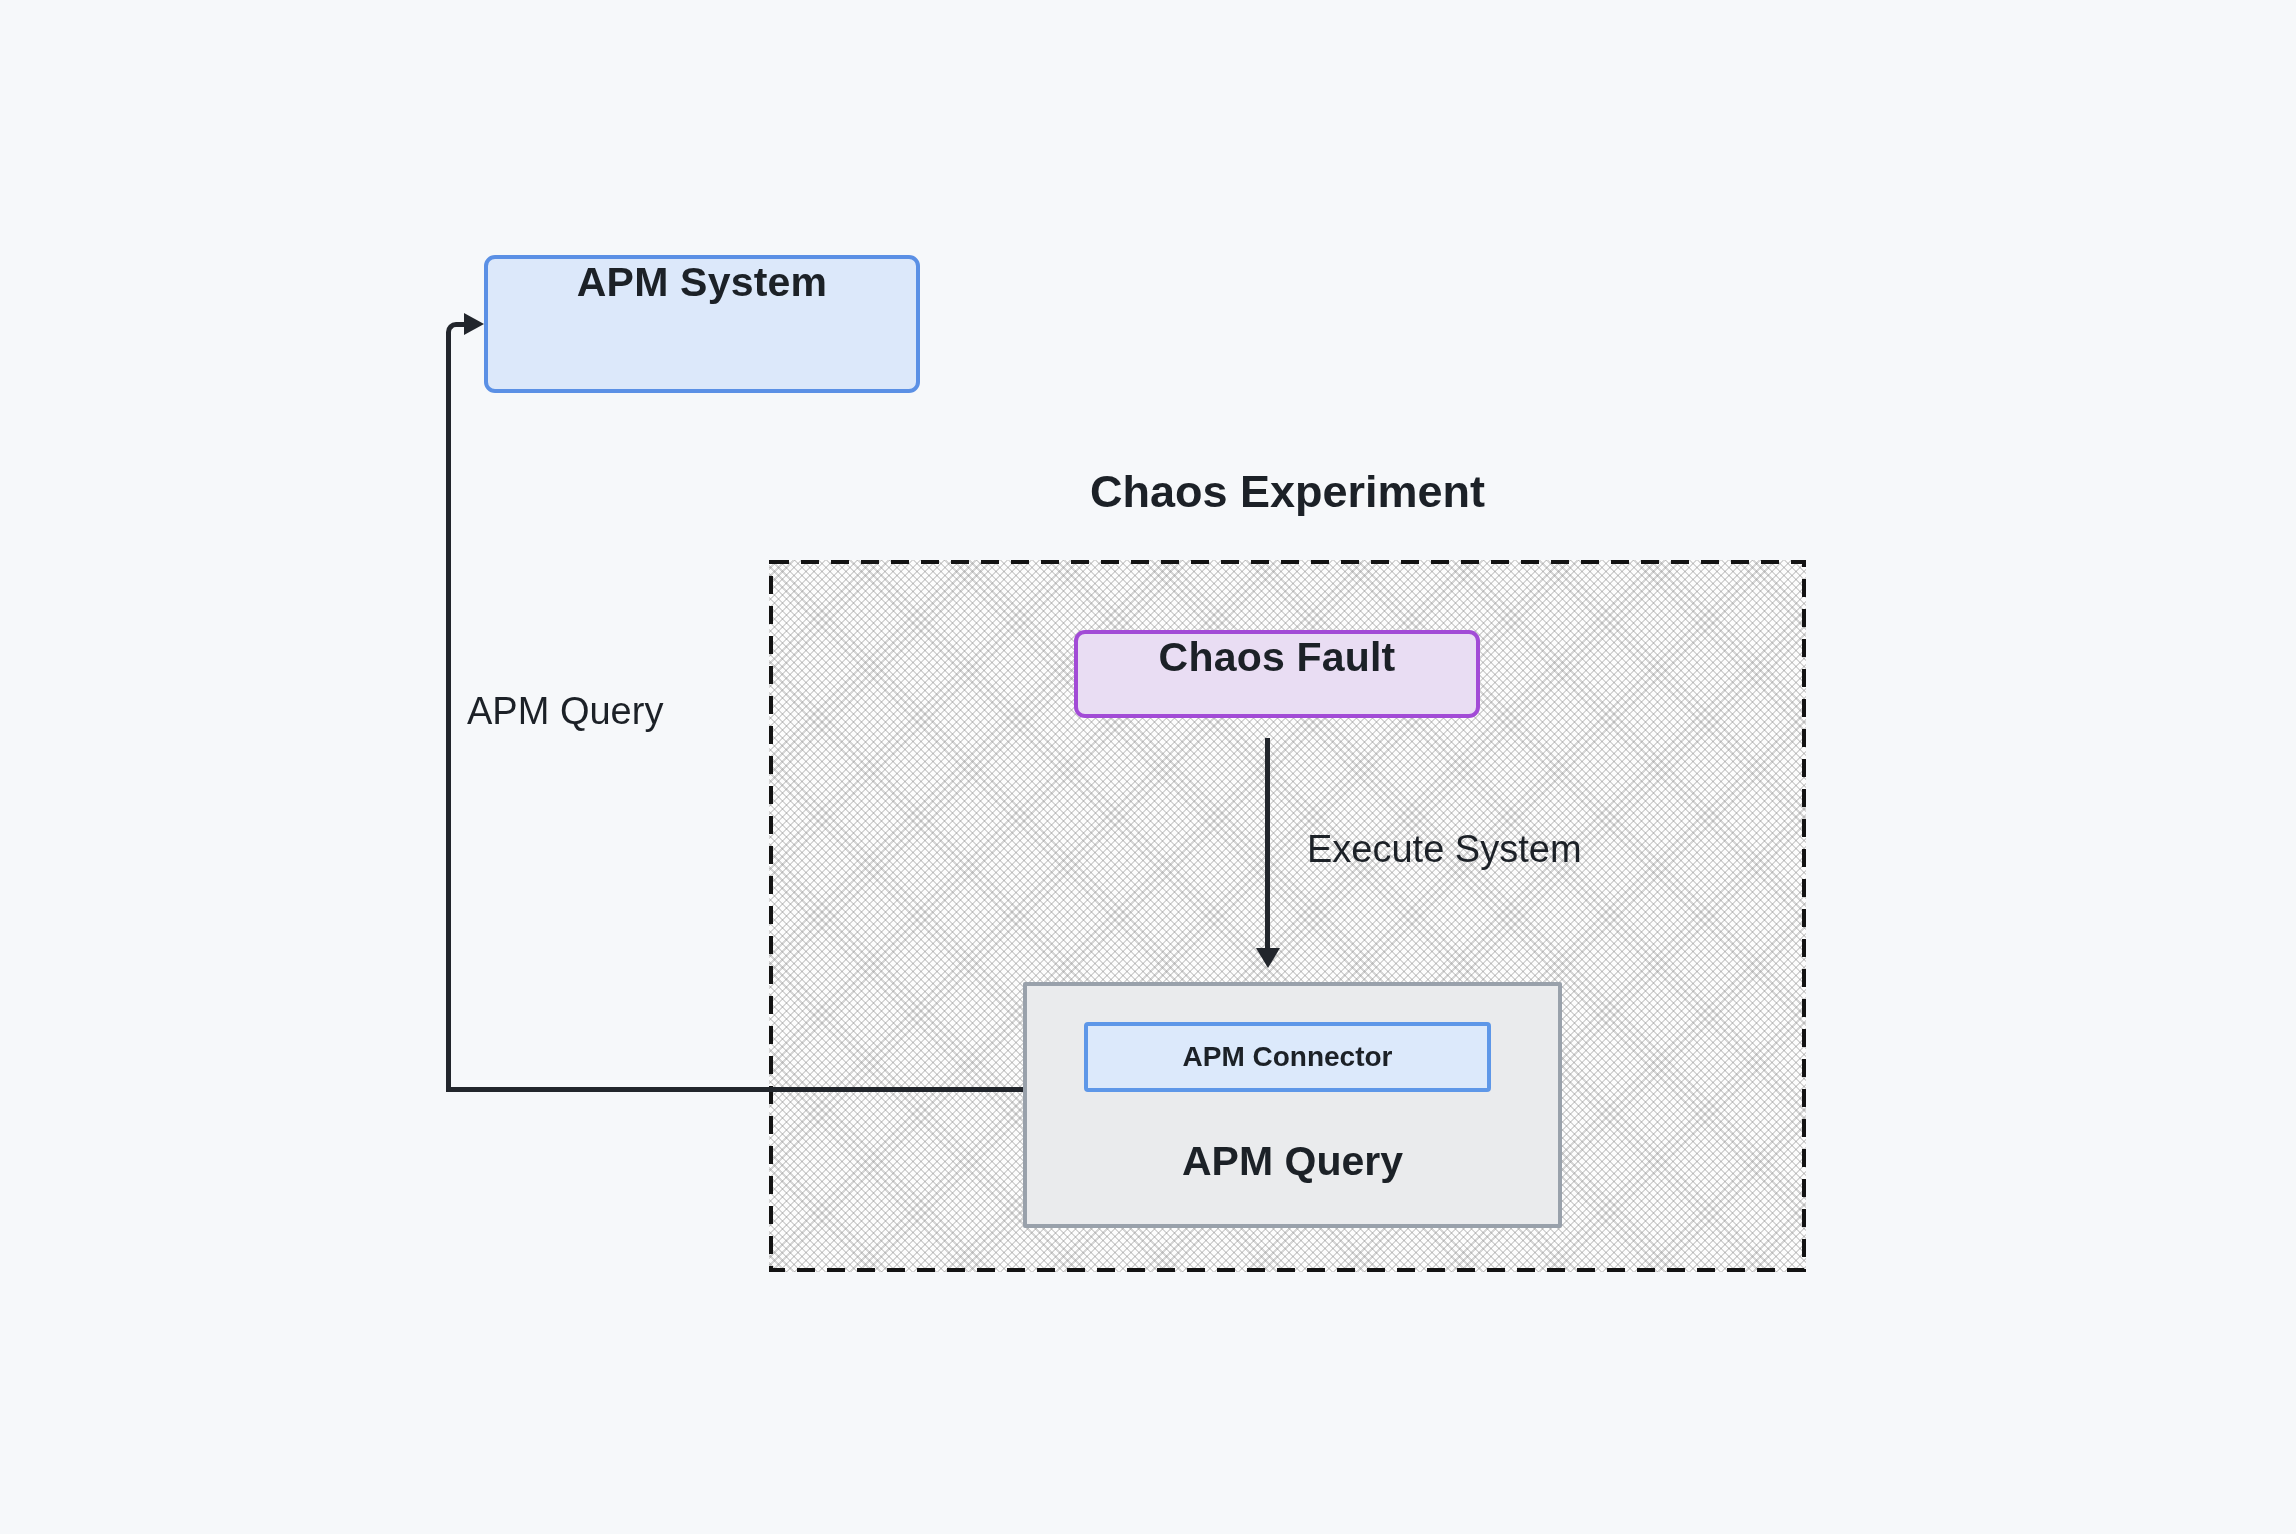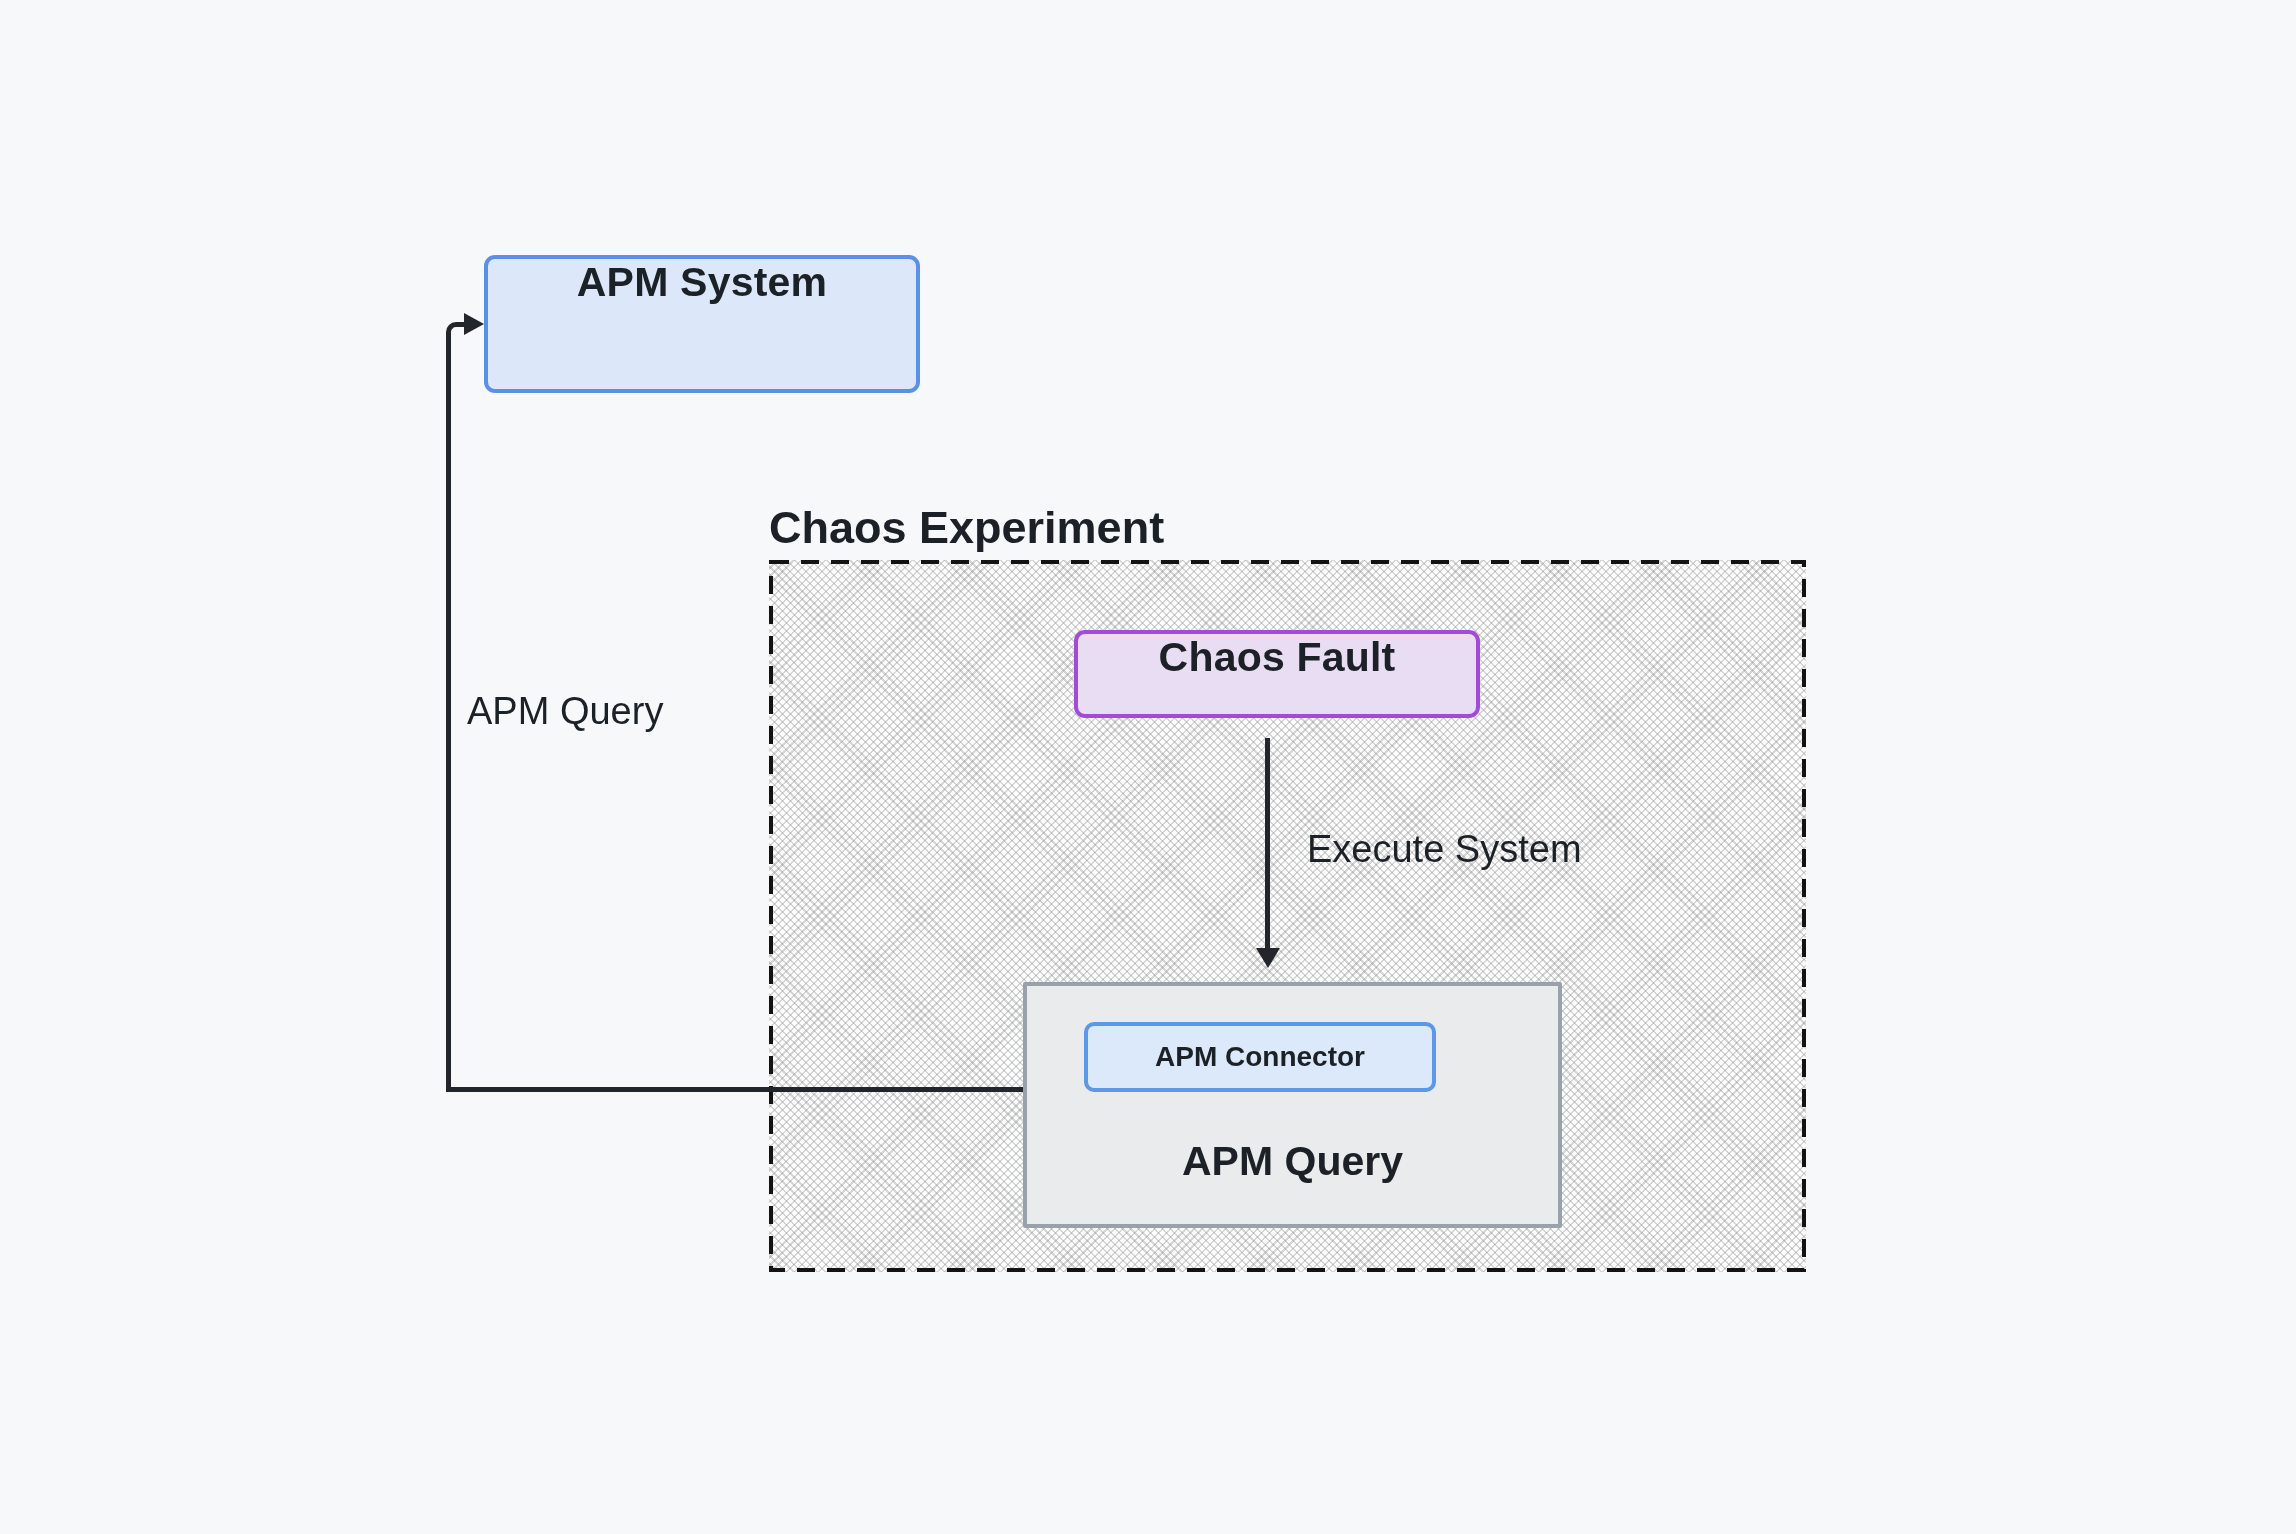--- a/index.html
+++ b/index.html
@@ -33,26 +33,25 @@
   .apm-system {
     left: 484px; top: 255px;
     width: 436px; height: 138px;
     border: 4px solid;
     border-radius: 11px;
   }
   .group-title {
     position: absolute;
     left: 769px; top: 466px;
     width: 1037px;
-    text-align: left;
+    text-align: center;
     font-size: 45px;
     font-weight: 700;
     color: #1c2127;
     white-space: nowrap;
-    margin-top: 36px;
   }
   .group-box {
     position: absolute;
     left: 769px; top: 560px;
     width: 1037px; height: 712px;
     background-color: #fdfdfd;
     background-image:
       repeating-linear-gradient(45deg, rgba(125,125,125,0.30) 0 1.6px, transparent 1.6px 5.6px),
       repeating-linear-gradient(135deg, rgba(125,125,125,0.30) 0 1.6px, transparent 1.6px 5.6px);
   }
@@ -69,23 +68,23 @@
   }
   .apm-probe {
     left: 1023px; top: 982px;
     width: 539px; height: 246px;
     border: 4px solid;
     border-radius: 2px;
   }
   .apm-connector {
     position: absolute;
     left: 57px; top: 36px;
-    width: 352px; height: 70px;
+    width: 407px; height: 70px;
     border: 4px solid;
-    border-radius: 10px;
+    border-radius: 4px;
     box-sizing: border-box;
     display: flex;
     align-items: center;
     justify-content: center;
   }
   .connector-label {
     font-size: 28px;
     font-weight: 700;
     color: #1c2127;
     white-space: nowrap;

